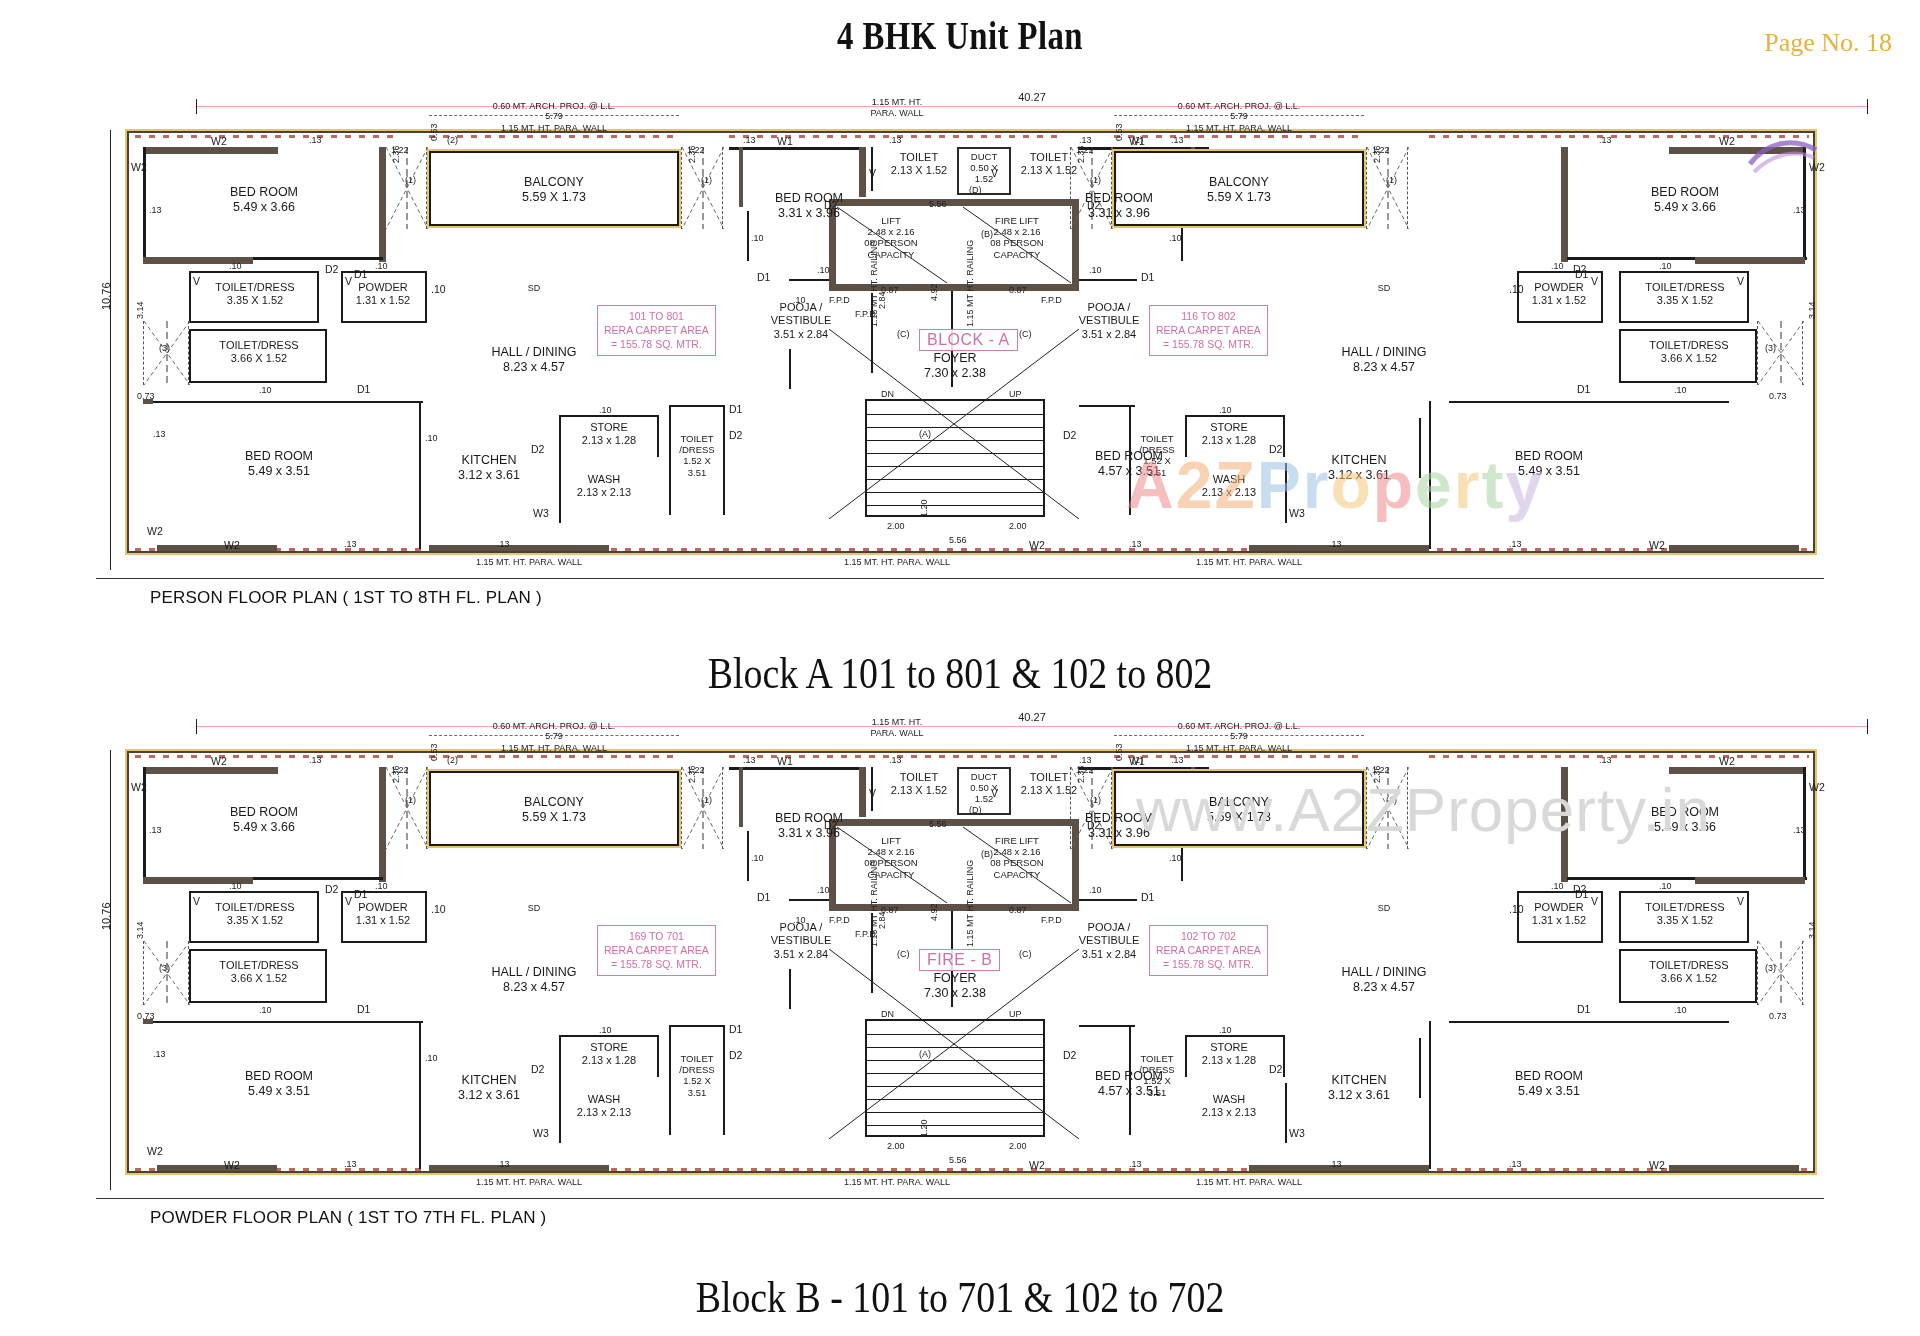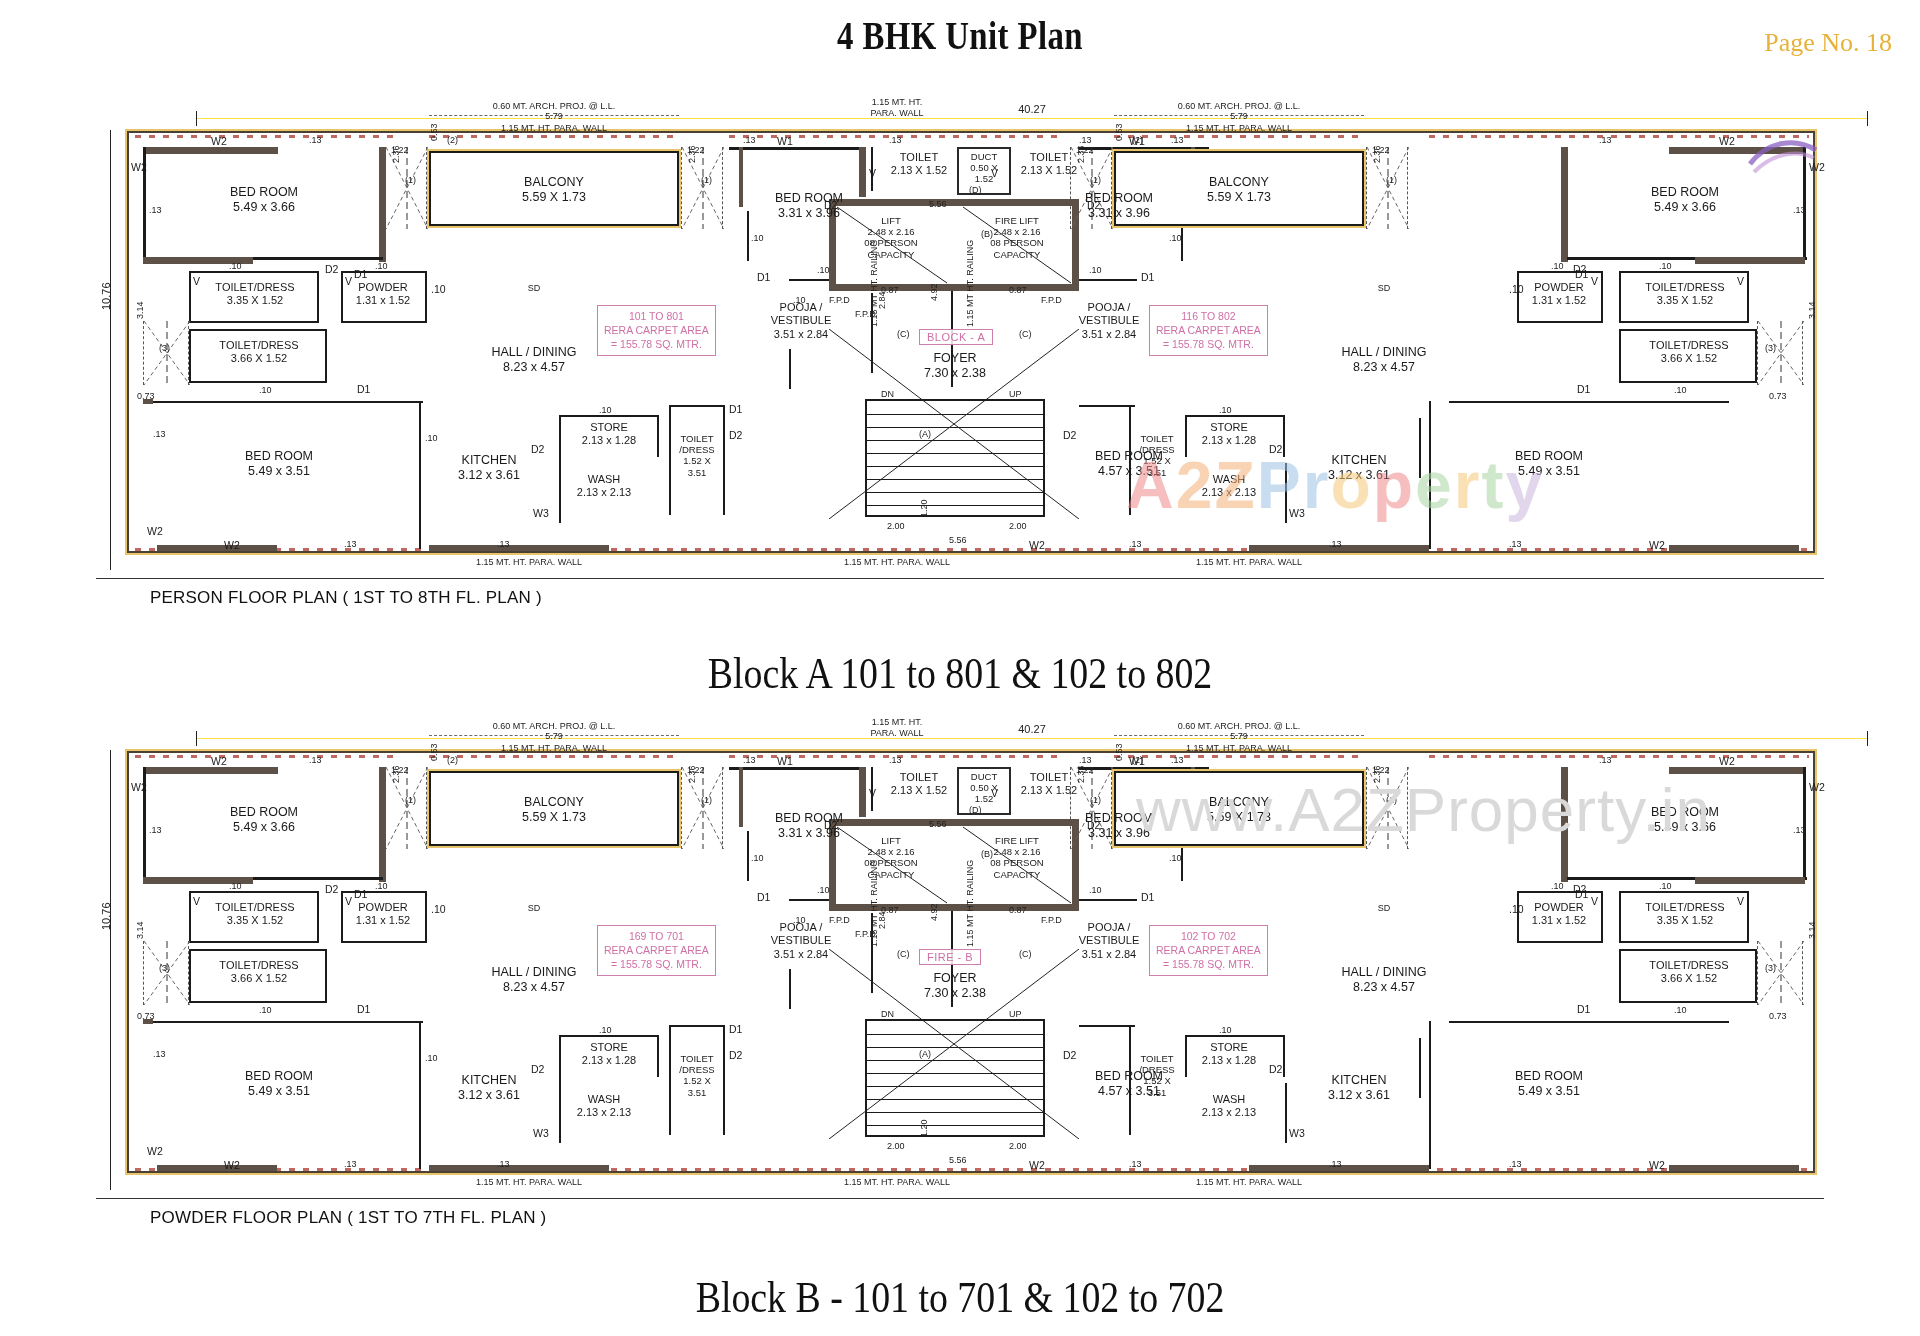--- a/index.html
+++ b/index.html
@@ -51,22 +51,22 @@
     font-size:62px; color:#d9d9d9; letter-spacing:1px;
     white-space:nowrap; pointer-events:none; z-index:2;
   }
   .wm-swirl{
     position:absolute; right:6px; top:42px; width:70px; height:44px;
     pointer-events:none; z-index:3;
   }
 
   
   .dimline-top{
-    position:absolute; left:100px; top:26px; width:1672px; height:1px;
-    background:#fde047; z-index:1;
+    position:absolute; left:100px; top:14px; width:1672px; height:1px;
+    background:#fca5a5; z-index:1;
   }
   .dimline-top::before,.dimline-top::after{
     content:""; position:absolute; top:-7px; width:1px; height:15px; background:#222;
   }
   .dimline-top::before{left:0;} .dimline-top::after{right:0;}
   .dim-total{
     position:absolute; left:0; top:-2px; width:1672px; text-align:center;
     font-size:11px; color:#222; transform:translateY(-13px);
   }
   .dimline-left{
@@ -132,21 +132,21 @@
     position:absolute; z-index:5;
     border:1.4px solid #cf7fae; color:#cf6fa6;
     background:rgba(255,255,255,.82);
     font-size:10.5px; line-height:1.35; text-align:center;
     padding:3px 6px; white-space:nowrap;
   }
   .block-tag{
     position:absolute; z-index:6;
     border:1.4px solid #cf7fae; color:#cf6fa6;
     background:rgba(255,255,255,.85);
-    font-size:11px; padding:1px 7px; letter-spacing:.5px;
+    font-size:16px; padding:1px 7px; letter-spacing:.5px;
   }
 
   
   .corebox{
     position:absolute; z-index:3; border:7px solid #5d5046; background:#fff;
   }
   .duct{ position:absolute; z-index:3; border:2px solid #2a2a2a; background:#fff; }
 
   
   .stair{ position:absolute; z-index:3; border:2px solid #1b1b1b; background:#fff; }

